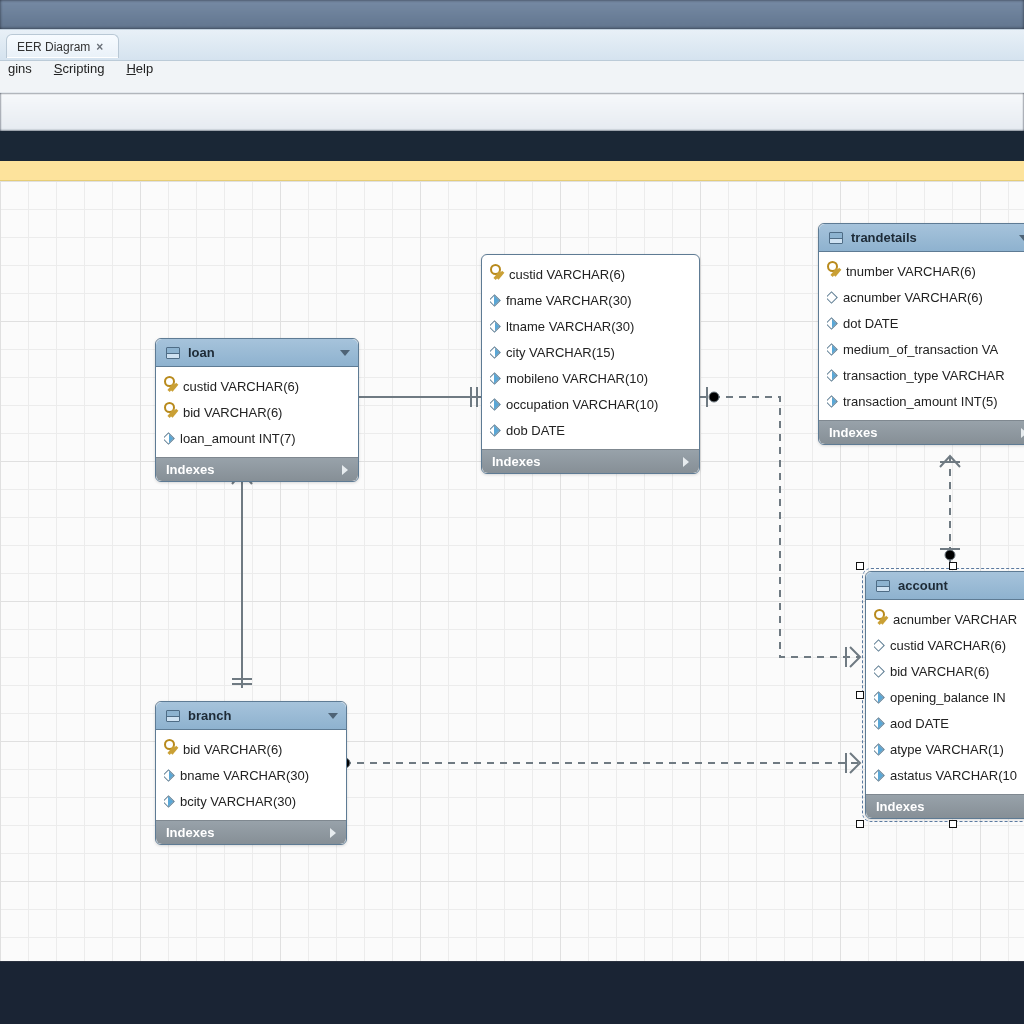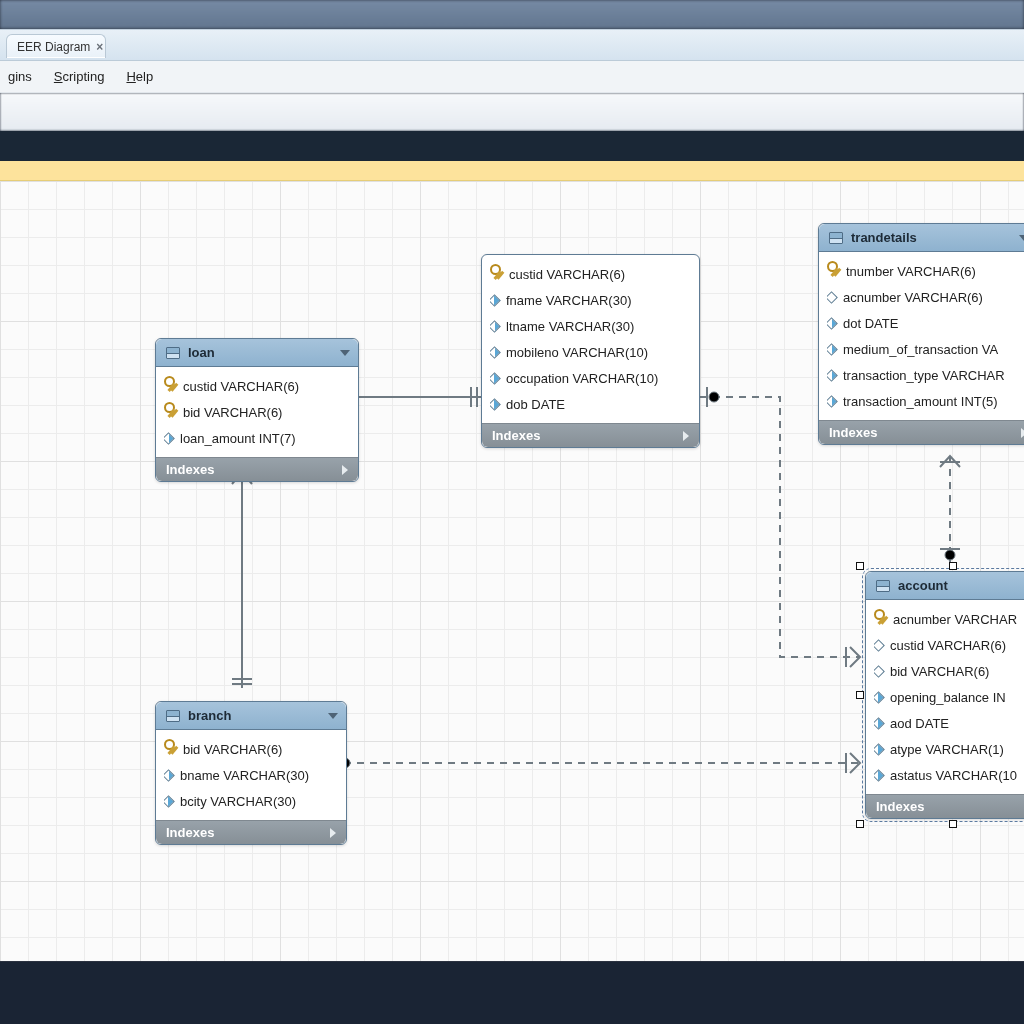--- a/index.html
+++ b/index.html
@@ -17,26 +17,26 @@
               background:#2b3240; overflow:hidden; color:#222; }
 
   
   .win-top { position:absolute; left:0; top:0; width:1024px; height:29px;
              background:linear-gradient(#768aa4,#62768f); filter:blur(1.5px);
              border-bottom:1px solid #55667c; }
   .tabbar { position:absolute; left:0; top:29px; width:1024px; height:32px;
             background:linear-gradient(#e8f0f7,#d5e3ef); border-top:1px solid #c2d1de;
             border-bottom:1px solid #bccbd8; }
   .tab { display:inline-flex; align-items:center; height:24px; margin:4px 0 0 6px;
-         padding:2px 2px 2px 10px; border:1px solid #b9c8d5; border-bottom:none;
+         padding:2px 15px 2px 10px; border:1px solid #b9c8d5; border-bottom:none;
          border-radius:6px 6px 0 0; background:linear-gradient(#f7fbff,#e9f1f8);
          font-size:12px; color:#333; box-shadow:0 -1px 0 #fff inset; gap:6px; }
   .tab .x { color:var(--close-x); font-weight:bold; cursor:pointer; }
   .menubar { position:absolute; left:0; top:61px; width:1024px; height:32px;
-             background:var(--menubar); display:flex; align-items:center;
+             background:var(--menubar); display:flex; 
              padding-left:8px; gap:22px; border-bottom:1px solid #d8dee4;
              font-size:13px; color:#222; }
   .menubar .m { cursor:pointer; }
   .menubar .m u { text-decoration:underline; }
   .toolbar { position:absolute; left:0; top:93px; width:1024px; height:38px;
              background:linear-gradient(#f7f9fb,#e6ebf1); border-bottom:1px solid #c8d0d8;
              filter:blur(1px); }
   .ribbon  { position:absolute; left:0; top:131px; width:1024px; height:30px;
              background:var(--ribbon); }
   .banner  { position:absolute; left:0; top:161px; width:1024px; height:20px;
@@ -198,20 +198,24 @@
       <div class="row">
           <span class="marker col"></span>
           <span>fname VARCHAR(30)</span>
         </div>
       <div class="row">
           <span class="marker col"></span>
           <span>ltname VARCHAR(30)</span>
         </div>
       <div class="row">
           <span class="marker col"></span>
+          <span>city VARCHAR(15)</span>
+        </div>
+      <div class="row">
+          <span class="marker col"></span>
           <span>mobileno VARCHAR(10)</span>
         </div>
       <div class="row">
           <span class="marker col"></span>
           <span>occupation VARCHAR(10)</span>
         </div>
       <div class="row">
           <span class="marker col"></span>
           <span>dob DATE</span>
         </div>

